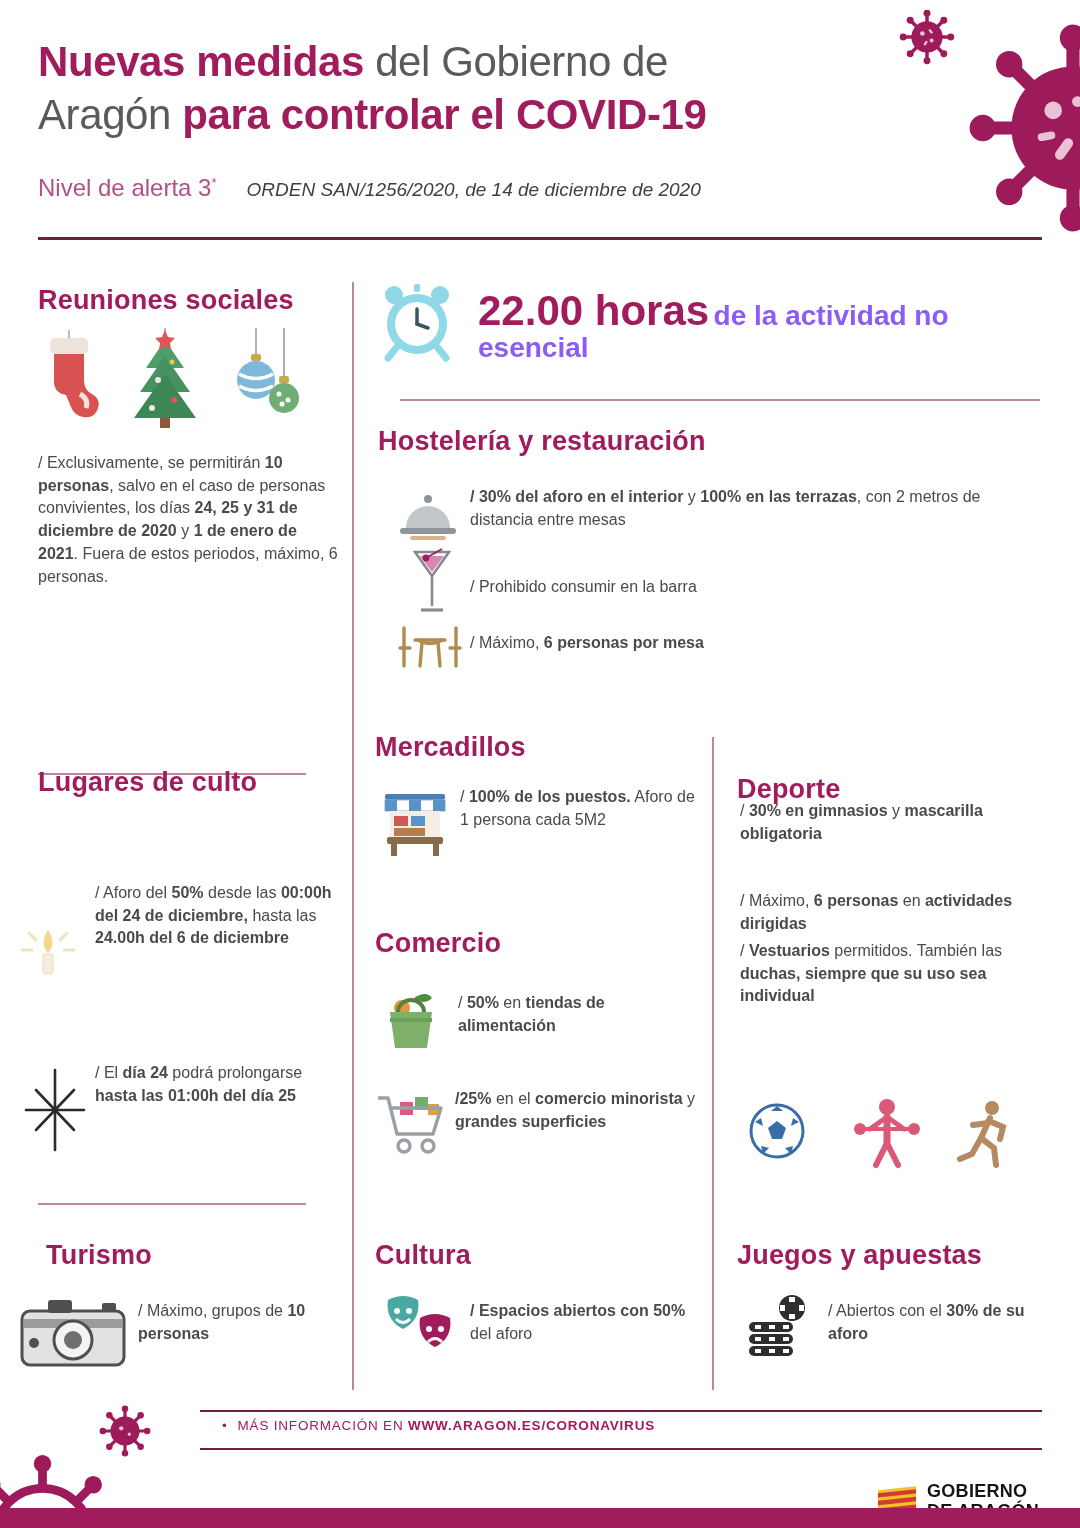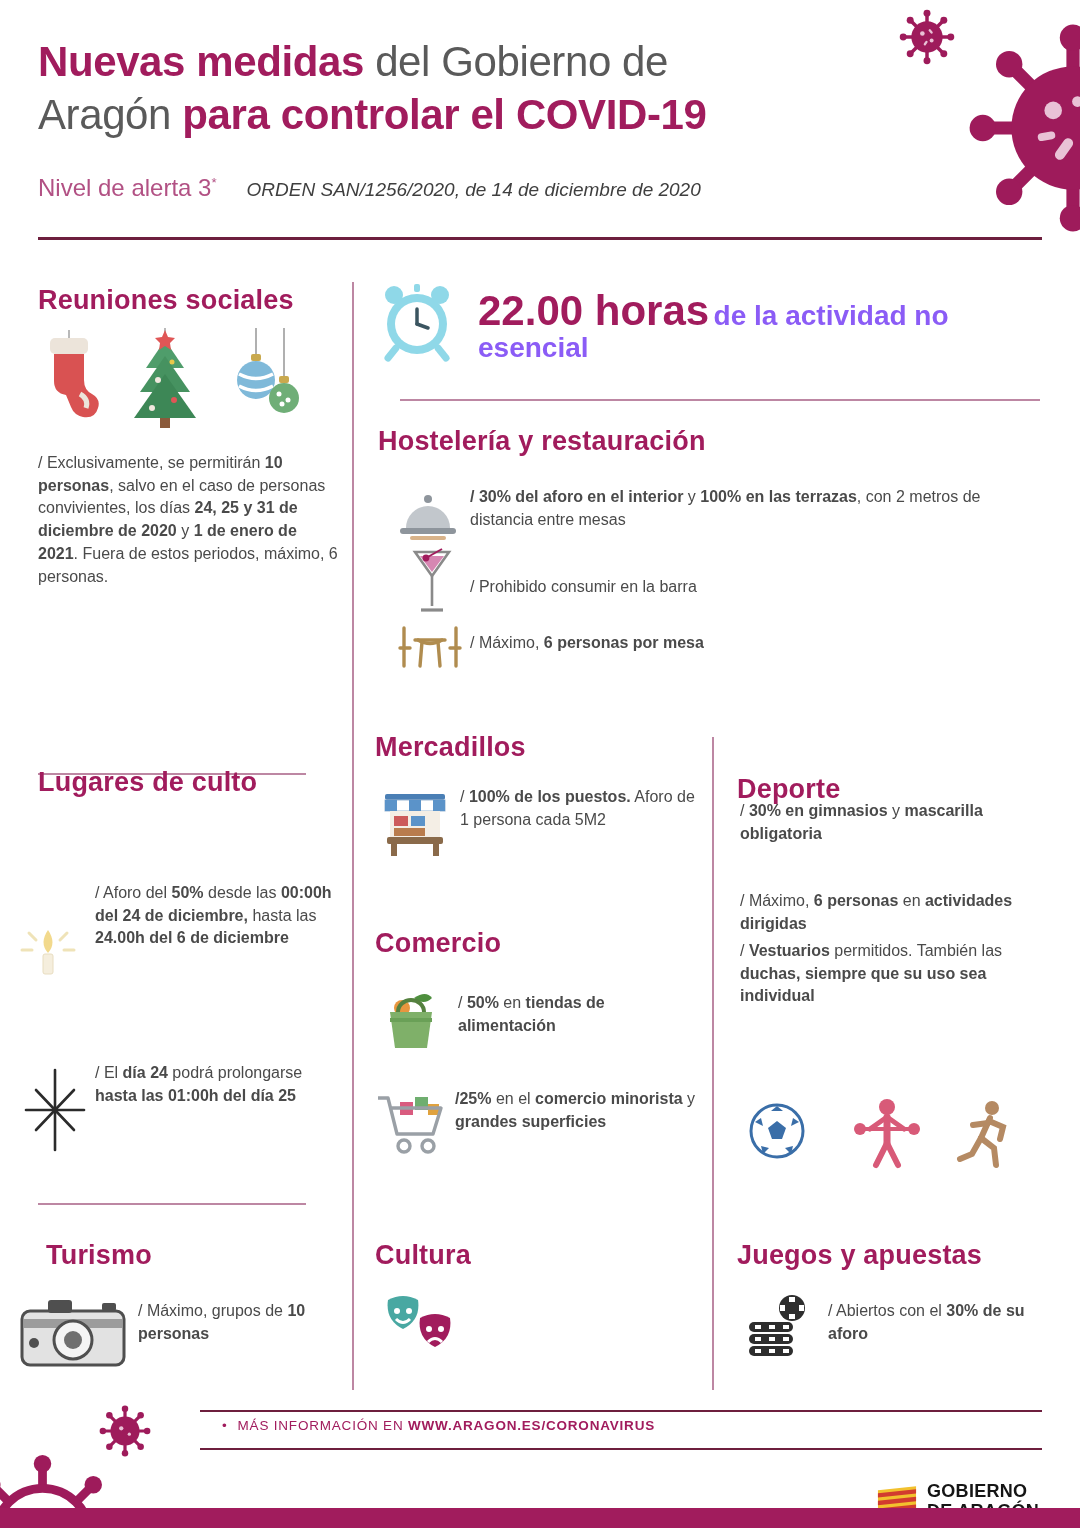--- a/index.html
+++ b/index.html
@@ -307,20 +307,21 @@
       <path d="M6 6 q15 -8 30 0 q3 20 -15 29 q-18 -9 -15 -29" fill="#49a8a2"></path>
       <circle cx="15" cy="17" r="3" fill="#fff"></circle>
         <circle cx="27" cy="17" r="3" fill="#fff"></circle>
       <path d="M14 25 q7 7 14 0" stroke="#fff" stroke-width="3" fill="none"></path>
       <path d="M38 24 q15 -8 30 0 q3 20 -15 29 q-18 -9 -15 -29" fill="#a11c5d"></path>
       <circle cx="47" cy="35" r="3" fill="#fff"></circle>
         <circle cx="59" cy="35" r="3" fill="#fff"></circle>
       <path d="M46 48 q7 -7 14 0" stroke="#fff" stroke-width="3" fill="none"></path>
     </svg>
   </span>
+  <p class="abs txt" style="left:470px; top:1300px; width:225px;"><span class="b">/ Espacios abiertos con 50%</span><span> del aforo</span></p>
 
   <h2 class="abs heading" style="left:737px; top:774px;">Deporte</h2>
   <p class="abs txt" style="left:740px; top:800px; width:282px;"><span>/ </span><span class="b">30% en gimnasios</span><span> y </span><span class="b">mascarilla obligatoria</span></p>
   <p class="abs txt" style="left:740px; top:890px; width:282px;"><span>/ Máximo, </span><span class="b">6 personas</span><span> en </span><span class="b">actividades dirigidas</span></p>
   <p class="abs txt" style="left:740px; top:940px; width:296px;"><span>/ </span><span class="b">Vestuarios</span><span> permitidos. También las </span><span class="b">duchas, siempre que su uso sea individual</span></p>
 
   <span class="icon abs" style="left:748px; top:1102px;">
     <svg width="58" height="58" viewBox="0 0 58 58">
       <circle cx="29" cy="29" r="26" fill="#fff" stroke="#3a6ea8" stroke-width="3"></circle>
       <polygon points="29,19 38,26 34,37 24,37 20,26" fill="#3a6ea8"></polygon>

